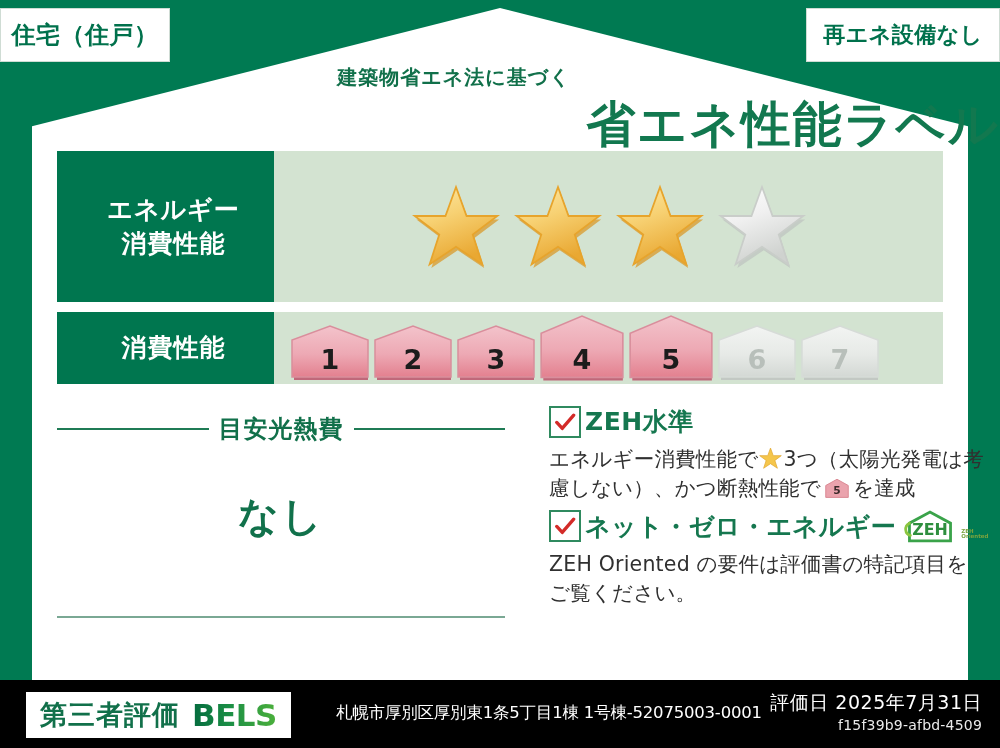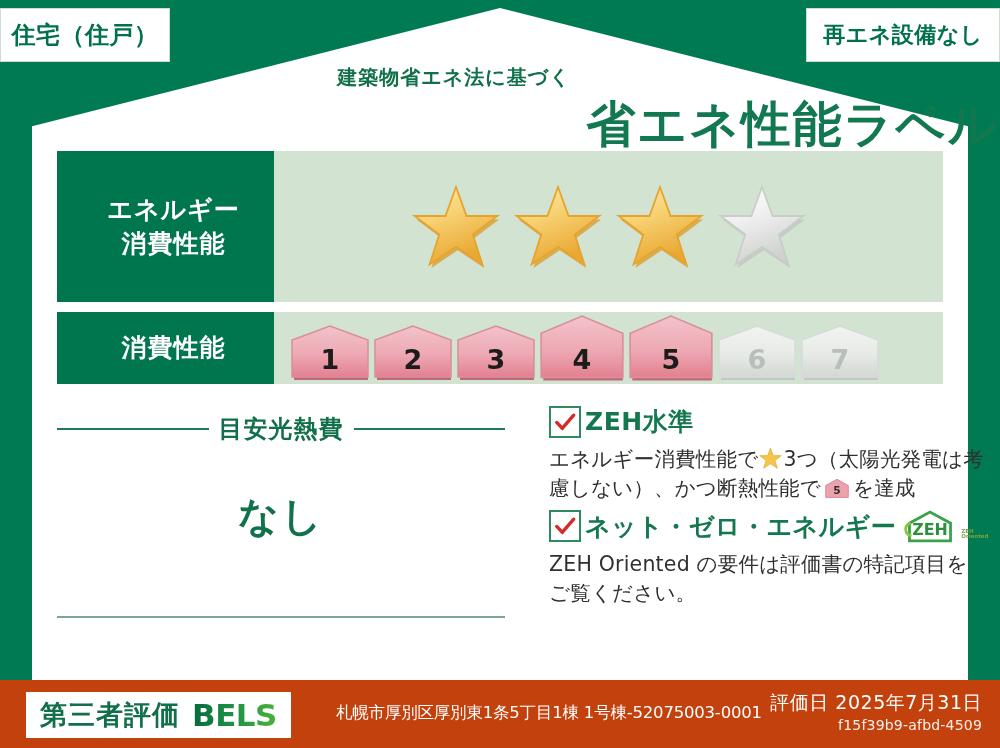--- a/index.html
+++ b/index.html
@@ -113,21 +113,21 @@
   .zeh-ori{font-size:5.5px;color:#7aa33e;line-height:1.05;font-weight:700;white-space:pre-line;padding-bottom:3px;}
 
   .check-body{
     color:#303030;font-size:20.5px;line-height:1.42;margin-top:7px;
     letter-spacing:.2px;
   }
   .inline-star{width:23px;height:23px;vertical-align:-4px;margin:0 1px;}
   .inline-grade{width:26px;height:20px;vertical-align:-3px;margin:0 3px;}
 
   
-  .footer{position:absolute;left:0;bottom:0;width:1000px;height:68px;background:#c2410c;}
+  .footer{position:absolute;left:0;bottom:0;width:1000px;height:68px;background:#000000;}
   .bels-box{
     position:absolute;left:26px;top:12px;height:46px;background:#ffffff;
     display:flex;align-items:center;padding:0 14px;box-sizing:border-box;
   }
   .bels-jp{color:#11704a;font-size:27px;font-weight:700;letter-spacing:1px;}
   .bels-en{
     font-size:31px;font-weight:700;margin-left:12px;letter-spacing:-.5px;
     background:linear-gradient(90deg,#046b3f 0%,#1b8f45 45%,#4cb03b 100%);
     -webkit-background-clip:text;background-clip:text;color:transparent;
   }

